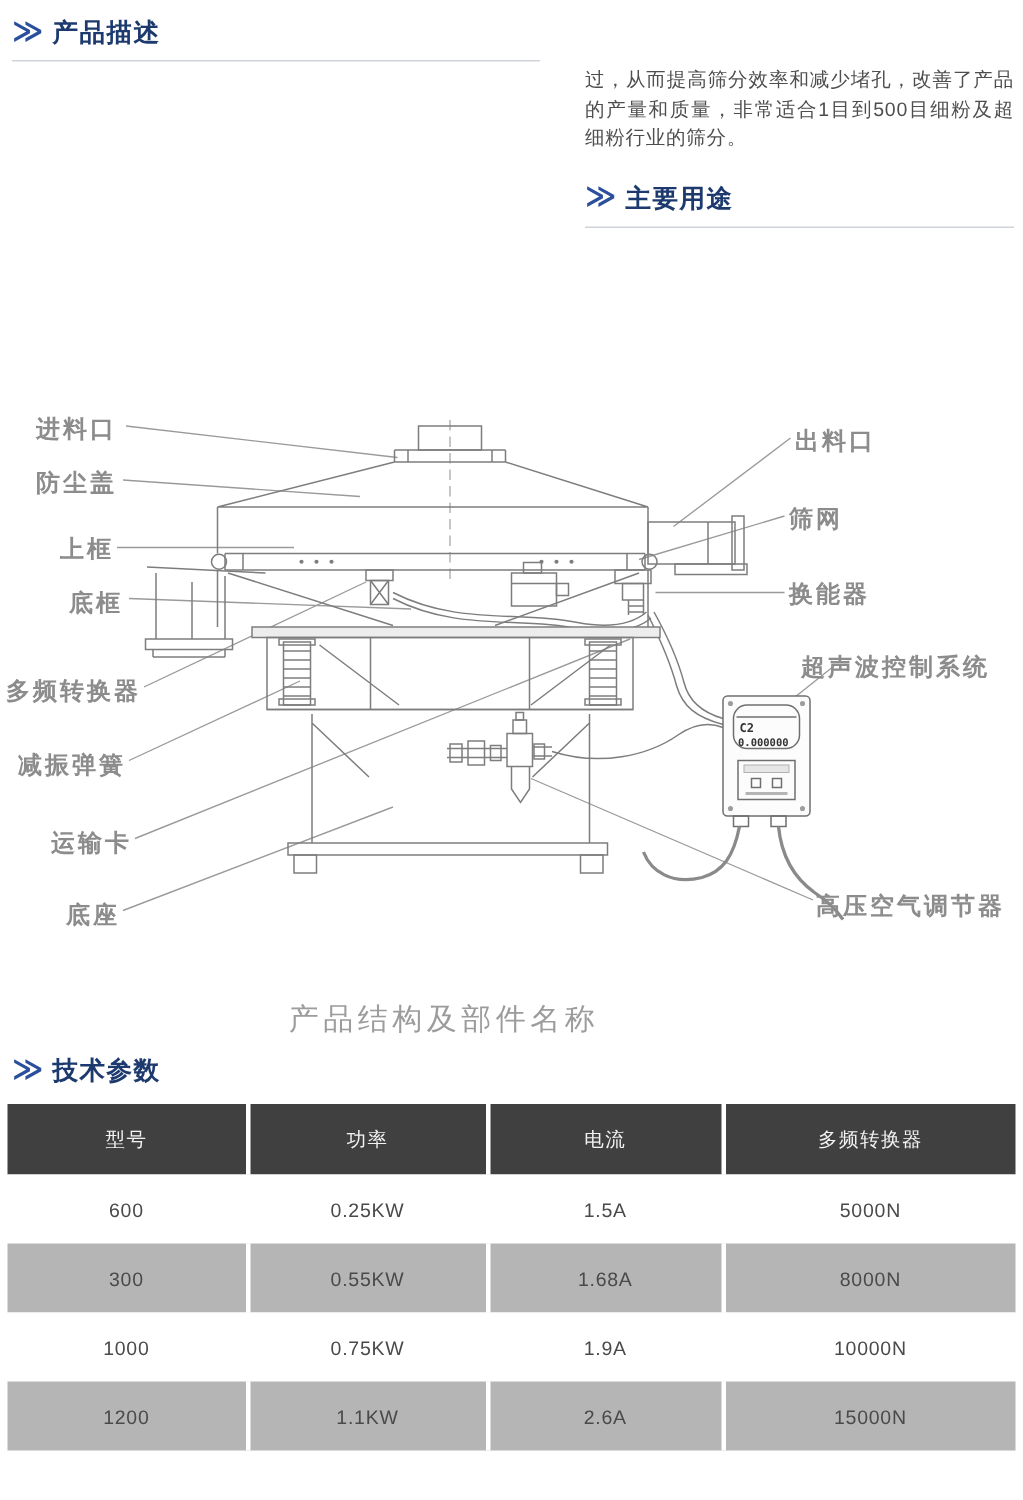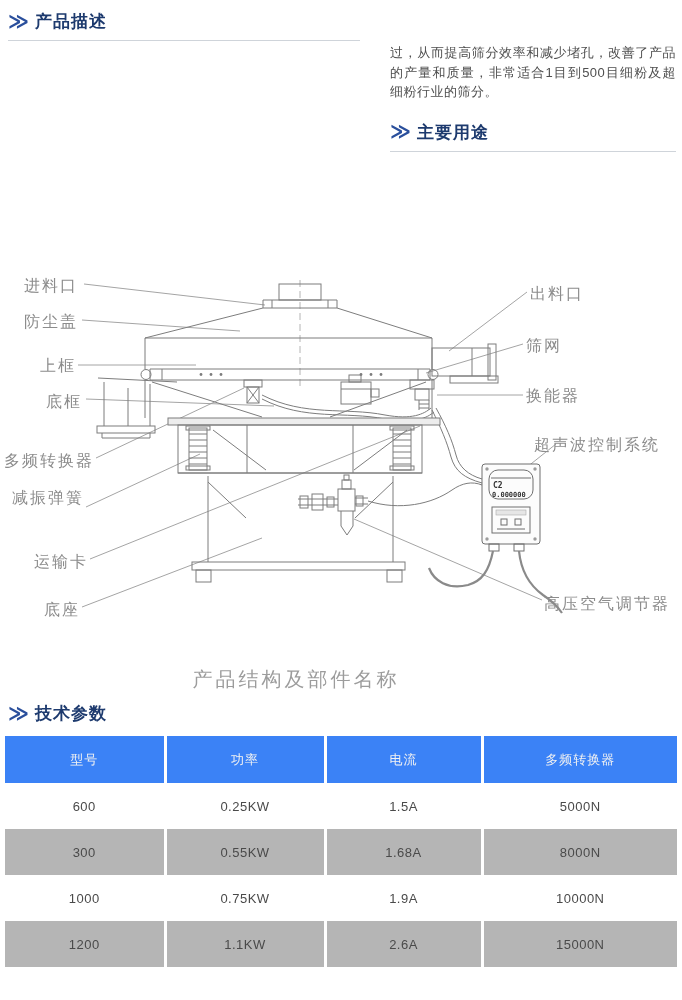--- a/index.html
+++ b/index.html
@@ -16,27 +16,27 @@
   
   .col-left{position:absolute;left:8px;top:10px;width:352px;}
   .col-right{position:absolute;left:390px;top:10px;width:286px;}
   .col-left .body-text{margin-top:9px;}
   .cont{margin-top:33px;}
   .col-right .sec-head{margin-top:19px;}
   .usage{margin-top:9px;}
   
   .diagram{position:absolute;left:0;top:268px;width:682px;height:392px;}
   .diagram svg{position:absolute;left:0;top:0;}
-  .lbl{position:absolute;font-size:16px;color:#8c8c8c;letter-spacing:2px;white-space:nowrap;}
+  .lbl{position:absolute;font-size:16px;color:#8c8c8c;letter-spacing:2px;white-space:nowrap;font-weight:bold;}
   
   .caption{position:absolute;top:666px;left:0;width:592px;text-align:center;
            font-size:20px;color:#9c9c9c;letter-spacing:3px;}
   .specs-head{position:absolute;left:8px;top:702px;}
   table.specs{position:absolute;left:5px;top:736px;width:672px;border-collapse:collapse;table-layout:fixed;}
-  table.specs th{background:#3b82f6;color:#f2f2f2;font-weight:normal;font-size:13px;height:45px;letter-spacing:1px;}
+  table.specs th{background:#404040;color:#f2f2f2;font-weight:normal;font-size:13px;height:45px;letter-spacing:1px;}
   table.specs td{font-size:13px;color:#4a4a4a;text-align:center;height:44px;letter-spacing:.5px;background:#fff;}
   table.specs th:not(:last-child),table.specs td:not(:last-child){border-right:3px solid #fff;}
   table.specs tbody tr:nth-child(even) td{background:#b5b5b5;}
   .mono{font-family:"DejaVu Sans Mono",monospace;}
 </style>
 </head>
 <body>
 
 <div class="page">
 
@@ -176,21 +176,21 @@
         <path d="M493,283 C489,303 482,313 468,317 C448,322 434,313 429,300" stroke="#8a8a8a" stroke-width="2.2"></path>
         <path d="M519,283 C521,303 529,317 543,327 C552,333 558,339 562,345" stroke="#8a8a8a" stroke-width="2.2"></path>
       </g>
     </svg>
 
     <span class="lbl" style="left:24px;top:8px">进料口</span>
     <span class="lbl" style="left:24px;top:44px">防尘盖</span>
     <span class="lbl" style="left:40px;top:88px">上框</span>
     <span class="lbl" style="left:46px;top:124px">底框</span>
     <span class="lbl" style="left:4px;top:183px">多频转换器</span>
-    <span class="lbl" style="left:12px;top:220px">减振弹簧</span>
+    <span class="lbl" style="left:12px;top:232px">减振弹簧</span>
     <span class="lbl" style="left:34px;top:284px">运输卡</span>
     <span class="lbl" style="left:44px;top:332px">底座</span>
     <span class="lbl" style="left:530px;top:16px">出料口</span>
     <span class="lbl" style="left:526px;top:68px">筛网</span>
     <span class="lbl" style="left:526px;top:118px">换能器</span>
     <span class="lbl" style="left:534px;top:167px">超声波控制系统</span>
     <span class="lbl" style="left:544px;top:326px">高压空气调节器</span>
   </div>
 
   <div class="caption">产品结构及部件名称</div>

